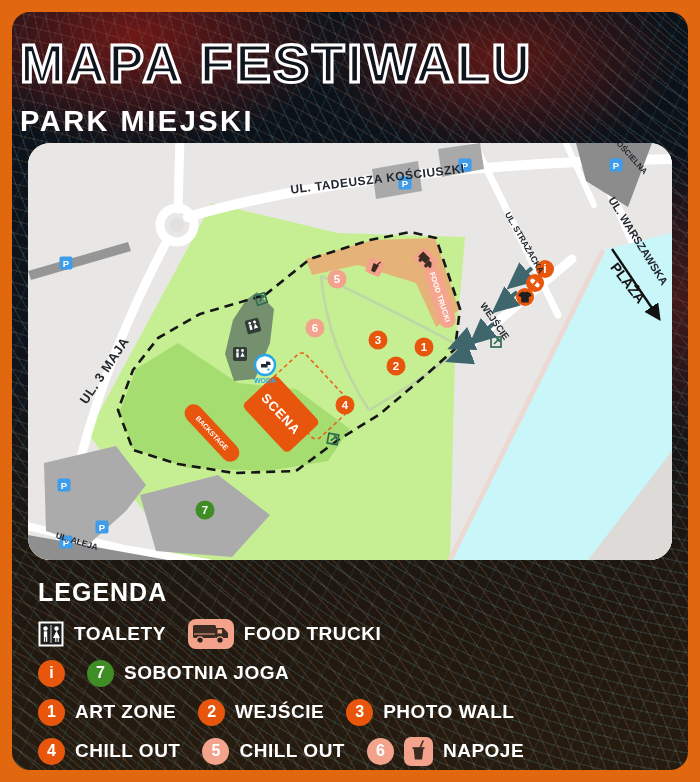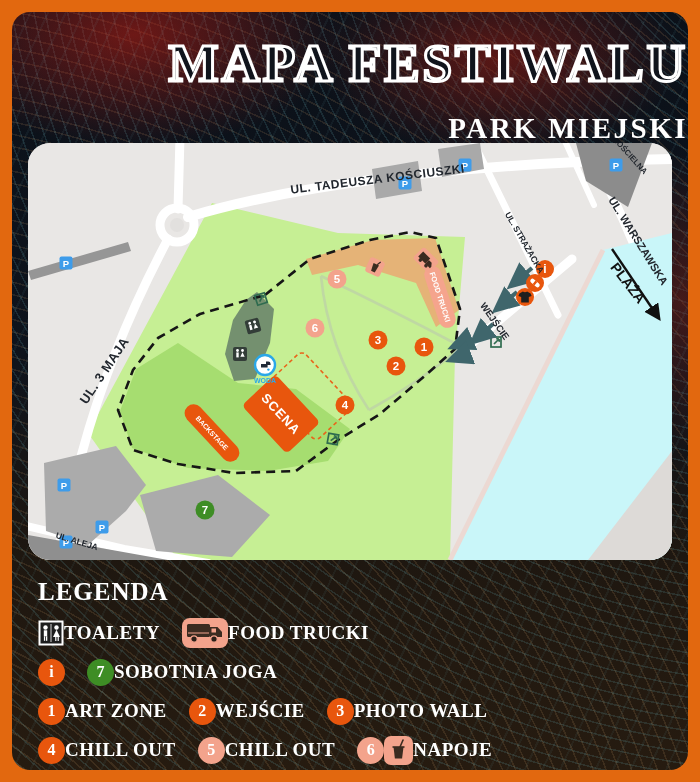--- a/index.html
+++ b/index.html
@@ -9,31 +9,31 @@
   .inner{width:676px;height:758px;border-radius:18px;position:relative;overflow:hidden;
     background:
       radial-gradient(ellipse 300px 160px at 18% 3%, rgba(190,30,20,.55), transparent 70%),
       radial-gradient(ellipse 260px 140px at 72% 6%, rgba(170,30,18,.5), transparent 70%),
       radial-gradient(ellipse 230px 210px at 99% 38%, rgba(140,35,22,.42), transparent 70%),
       repeating-radial-gradient(circle at 120% -20%, rgba(110,190,200,.15) 0 1.5px, transparent 1.5px 11px),
       repeating-radial-gradient(circle at -30% 140%, rgba(205,160,105,.14) 0 1.5px, transparent 1.5px 12px),
       linear-gradient(180deg,#0B1119 0%,#0E131C 45%,#1E1710 72%,#261B10 100%);}
   .inner::after{content:"";position:absolute;inset:0;pointer-events:none;
       background:repeating-linear-gradient(115deg, rgba(120,200,210,.06) 0 2px, transparent 2px 16px);}
-  .title-wrap{position:absolute;top:24px;left:0;width:100%;text-align:right;z-index:3;font-family:Liberation Serif, serif;}
+  .title-wrap{position:absolute;top:24px;left:8px;width:100%;text-align:left;z-index:3;}
   .title{font-size:53px;font-weight:700;letter-spacing:3px;color:#10141c;
          -webkit-text-stroke:3px #ffffff;line-height:1.05;}
-  .subtitle{font-size:29px;font-weight:700;letter-spacing:2.5px;color:#ffffff;margin-top:20px;}
+  .subtitle{font-size:29px;font-weight:700;letter-spacing:2.5px;color:#ffffff;margin-top:13px;}
   .map-card{position:absolute;left:16px;top:131px;width:644px;height:417px;
             background:#E9E7E5;border-radius:22px;overflow:hidden;z-index:3;}
   .map-card svg{display:block;}
-  .legend{position:absolute;left:26px;top:566px;width:630px;color:#fff;z-index:3;font-family:Liberation Serif, serif;}
+  .legend{position:absolute;left:26px;top:566px;width:630px;color:#fff;z-index:3;}
   .legend-heading{font-size:25px;font-weight:700;letter-spacing:1px;margin-bottom:12px;}
   .legend-row{display:flex;align-items:center;gap:22px;margin-bottom:9px;height:30px;}
-  .litem{display:flex;align-items:center;}
+  .litem{display:flex;align-items:center;gap:10px;}
   .llabel{font-size:19px;font-weight:700;letter-spacing:.5px;white-space:nowrap;}
   .badge{width:27px;height:27px;border-radius:50%;display:flex;align-items:center;
          justify-content:center;font-weight:700;font-size:16px;color:#fff;flex:0 0 auto;}
   .b-orange{background:#E8560D;}
   .b-salmon{background:#F3A38C;}
   .b-green{background:#3E8D25;}
   .licon{display:flex;align-items:center;justify-content:center;flex:0 0 auto;}
   .licon.circle{width:29px;height:29px;border-radius:50%;background:#E8560D;}
   .licon.sq{width:29px;height:29px;border-radius:7px;background:#F3A38C;}
   .licon.truckbg{width:46px;height:30px;border-radius:8px;background:#F3A38C;}

